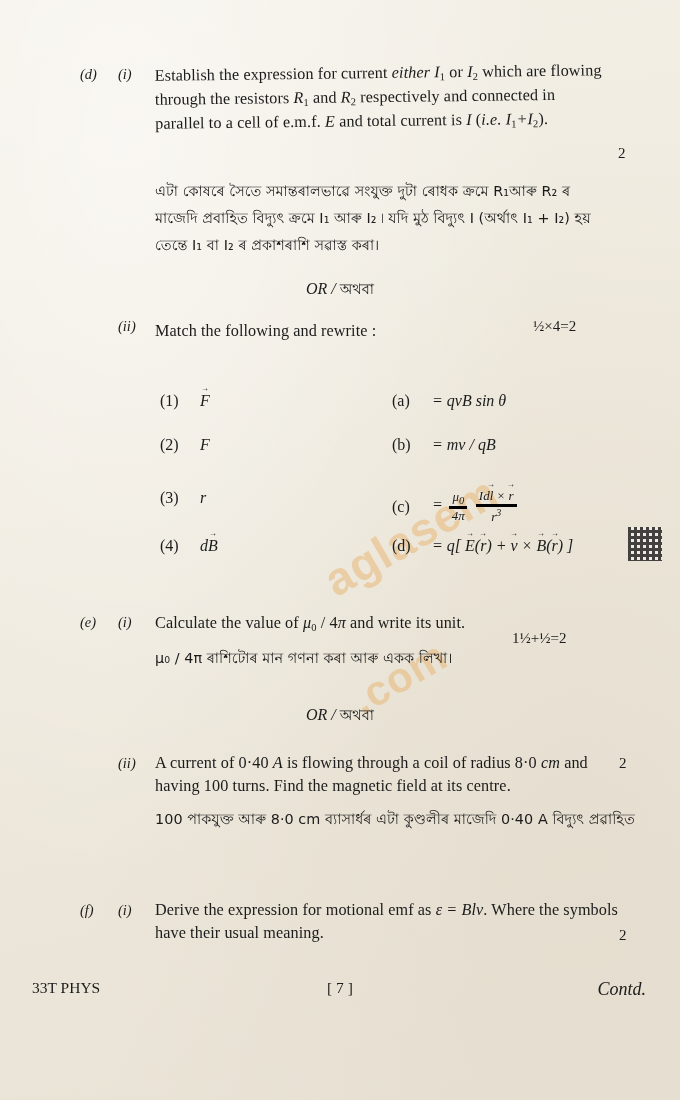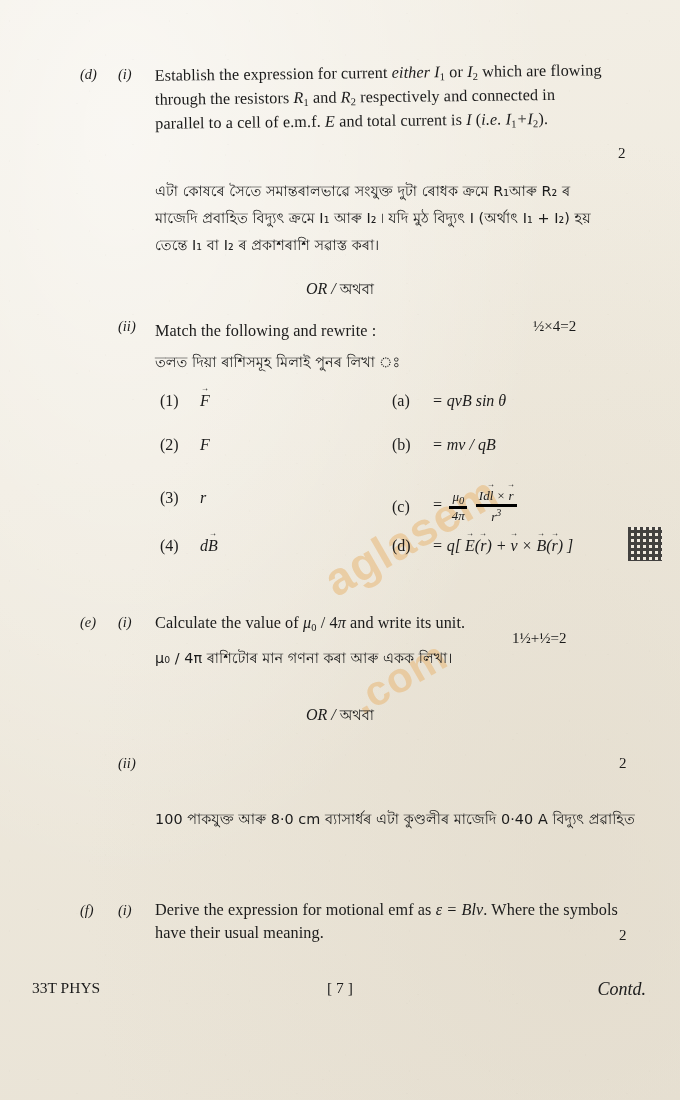--- a/index.html
+++ b/index.html
@@ -200,21 +200,20 @@
   <div class="txt asm" style="left:155px; top:205px; width:480px;">মাজেদি প্ৰবাহিত বিদ্যুৎ ক্ৰমে I₁ আৰু I₂ ৷ যদি মুঠ বিদ্যুৎ I (অৰ্থাৎ I₁ + I₂) হয়</div>
 
   <div class="or" style="top:278px;">
     <span class="en">OR /</span>
     <span class="as">অথবা</span>
   </div>
 
   <div class="lbl-b" style="left:118px; top:318px;">(ii)</div>
   <div class="txt eng" style="left:155px; top:320px; width:400px;">Match the following and rewrite :</div>
   <div class="marks" style="left:533px; top:318px;">½×4=2</div>
-  <div class="txt asm" style="left:155px; top:349px; width:440px;">তলত দিয়া ৰাশিসমূহ মিলাই পুনৰ লিখা ঃ</div>
 
   <div class="mrow" style="left:160px; top:392px;">
     <span class="mnum">(1)</span>
     <span class="mval vec"><span class="italic">F</span></span>
   </div>
   <div class="mrow" style="left:160px; top:436px;">
     <span class="mnum">(2)</span>
     <span class="mval"><span class="italic">F</span></span>
   </div>
   <div class="mrow" style="left:160px; top:489px;">
@@ -259,20 +258,24 @@
   </div>
   <div class="marks" style="left:512px; top:614px;margin-top:16px;">1½+½=2</div>
   <div class="txt asm" style="left:155px; top:645px; width:450px;">μ₀ / 4π ৰাশিটোৰ মান গণনা কৰা আৰু একক লিখা।</div>
 
   <div class="or" style="top:704px;">
     <span class="en">OR /</span>
     <span class="as">অথবা</span>
   </div>
 
   <div class="lbl-b" style="left:118px; top:755px;">(ii)</div>
+  <div class="txt eng" style="left:155px; top:752px; width:470px;">
+    A current of 0·40 <span class="italic">A</span> is flowing through a coil of radius 8·0 <span class="italic">cm</span>
+    and having 100 turns. Find the magnetic field at its centre.
+  </div>
   <div class="marks" style="left:619px; top:755px;">2</div>
   <div class="txt asm" style="left:155px; top:806px; width:480px;">100 পাকযুক্ত আৰু 8·0 cm ব্যাসাৰ্ধৰ এটা কুণ্ডলীৰ মাজেদি 0·40 A বিদ্যুৎ প্ৰৱাহিত</div>
 
   <div class="lbl-a" style="left:80px; top:902px;">(f)</div>
   <div class="lbl-b" style="left:118px; top:902px;">(i)</div>
   <div class="txt eng" style="left:155px; top:899px; width:470px;">
     Derive the expression for motional emf as <span class="italic">ε = Blv</span>. Where the
     symbols have their usual meaning.
   </div>
   <div class="marks" style="left:619px; top:927px;">2</div>

